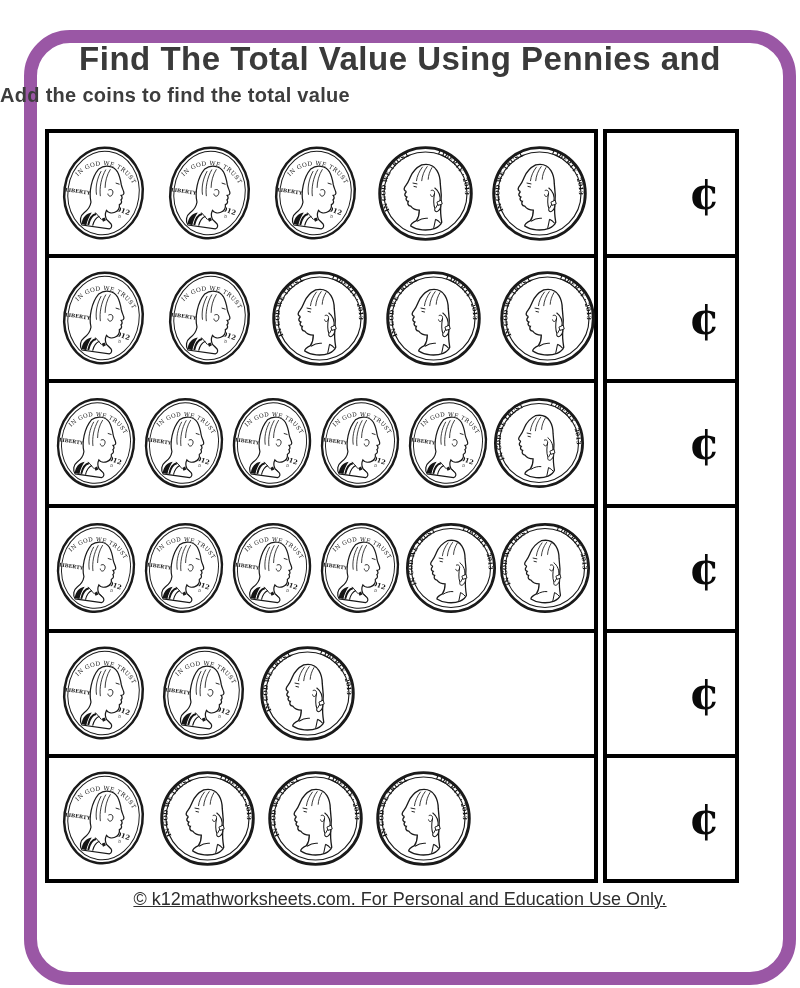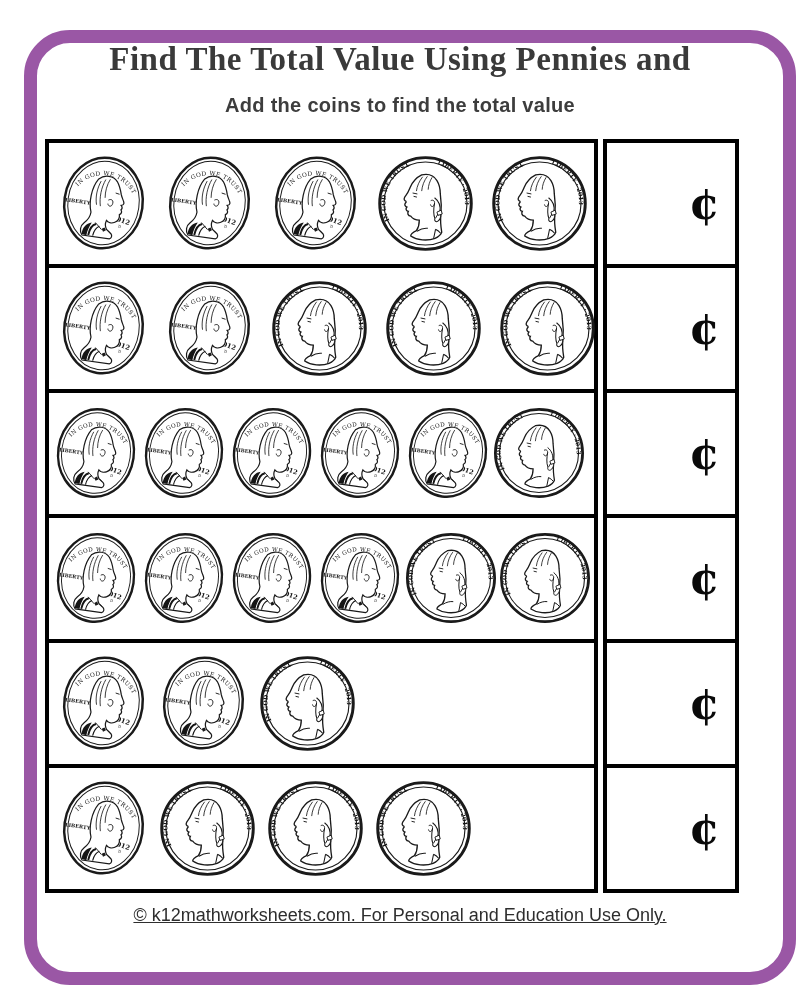--- a/index.html
+++ b/index.html
@@ -6,22 +6,22 @@
   body{width:800px;height:988px;position:relative;overflow:hidden;
        font-family:"Liberation Sans",sans-serif;}
 
   .page-border{position:absolute;left:24px;top:30px;width:746px;height:929px;
        border:13px solid #9A57A5;border-radius:46px;pointer-events:none;}
 
   .content{position:relative;padding-top:36px;}
 
   .title{margin:0 auto;text-align:center;color:#3a3a3a;
        font-size:33px;font-weight:800;line-height:1.42;letter-spacing:.5px;}
-  .title div{white-space:nowrap;font-family:Liberation Serif, serif;}
-  .subtitle{margin-top:11px;text-align:center;color:#3d3d3d;
+  .title div{white-space:nowrap;}
+  .subtitle{margin-top:1px;color:#3d3d3d;
        font-size:20px;font-weight:700;letter-spacing:.3px;}
 
   .table-wrap{display:flex;gap:5px;margin:22px 0 0 45px;}
   .coins-col{box-sizing:border-box;width:553px;border:4px solid #000;}
   .answers-col{box-sizing:border-box;width:136px;border:4px solid #000;}
 
   .coin-row{box-sizing:border-box;height:125px;border-bottom:4px solid #000;
        display:flex;align-items:center;padding-left:10px;gap:17px;}
   .coin-row:last-child{height:121px;border-bottom:none;}
   .coin-row.tight{gap:2px;padding-left:4px;}
@@ -31,21 +31,21 @@
        display:flex;align-items:center;justify-content:flex-end;padding-right:15px;}
   .answer-cell:last-child{height:121px;border-bottom:none;}
   .cent{font-family:"DejaVu Serif",serif;font-size:45px;font-weight:700;color:#0a0a0a;line-height:1;}
 
   .coin{display:block;flex:0 0 auto;}
   .coin.nickel{width:97px;height:105px;}
   .coin.penny{width:89px;height:100px;}
   .tight .coin.nickel{width:92px;height:100px;}
   .tight .coin.penny{width:86px;height:96px;}
 
-  .footer{margin-top:12px;text-align:center;font-size:18px;color:#2e2e2e;}
+  .footer{margin-top:6px;text-align:center;font-size:18px;color:#2e2e2e;}
   .footer span{text-decoration:underline;cursor:pointer;}
 
   .coin-defs{position:absolute;width:0;height:0;overflow:hidden;}
   .coin-text{font-family:"DejaVu Serif",serif;fill:#141414;}
 </style>
 </head>
 <body>
 
 <svg class="coin-defs" xmlns="http://www.w3.org/2000/svg" xmlns:xlink="http://www.w3.org/1999/xlink" aria-hidden="true">
   <defs>

